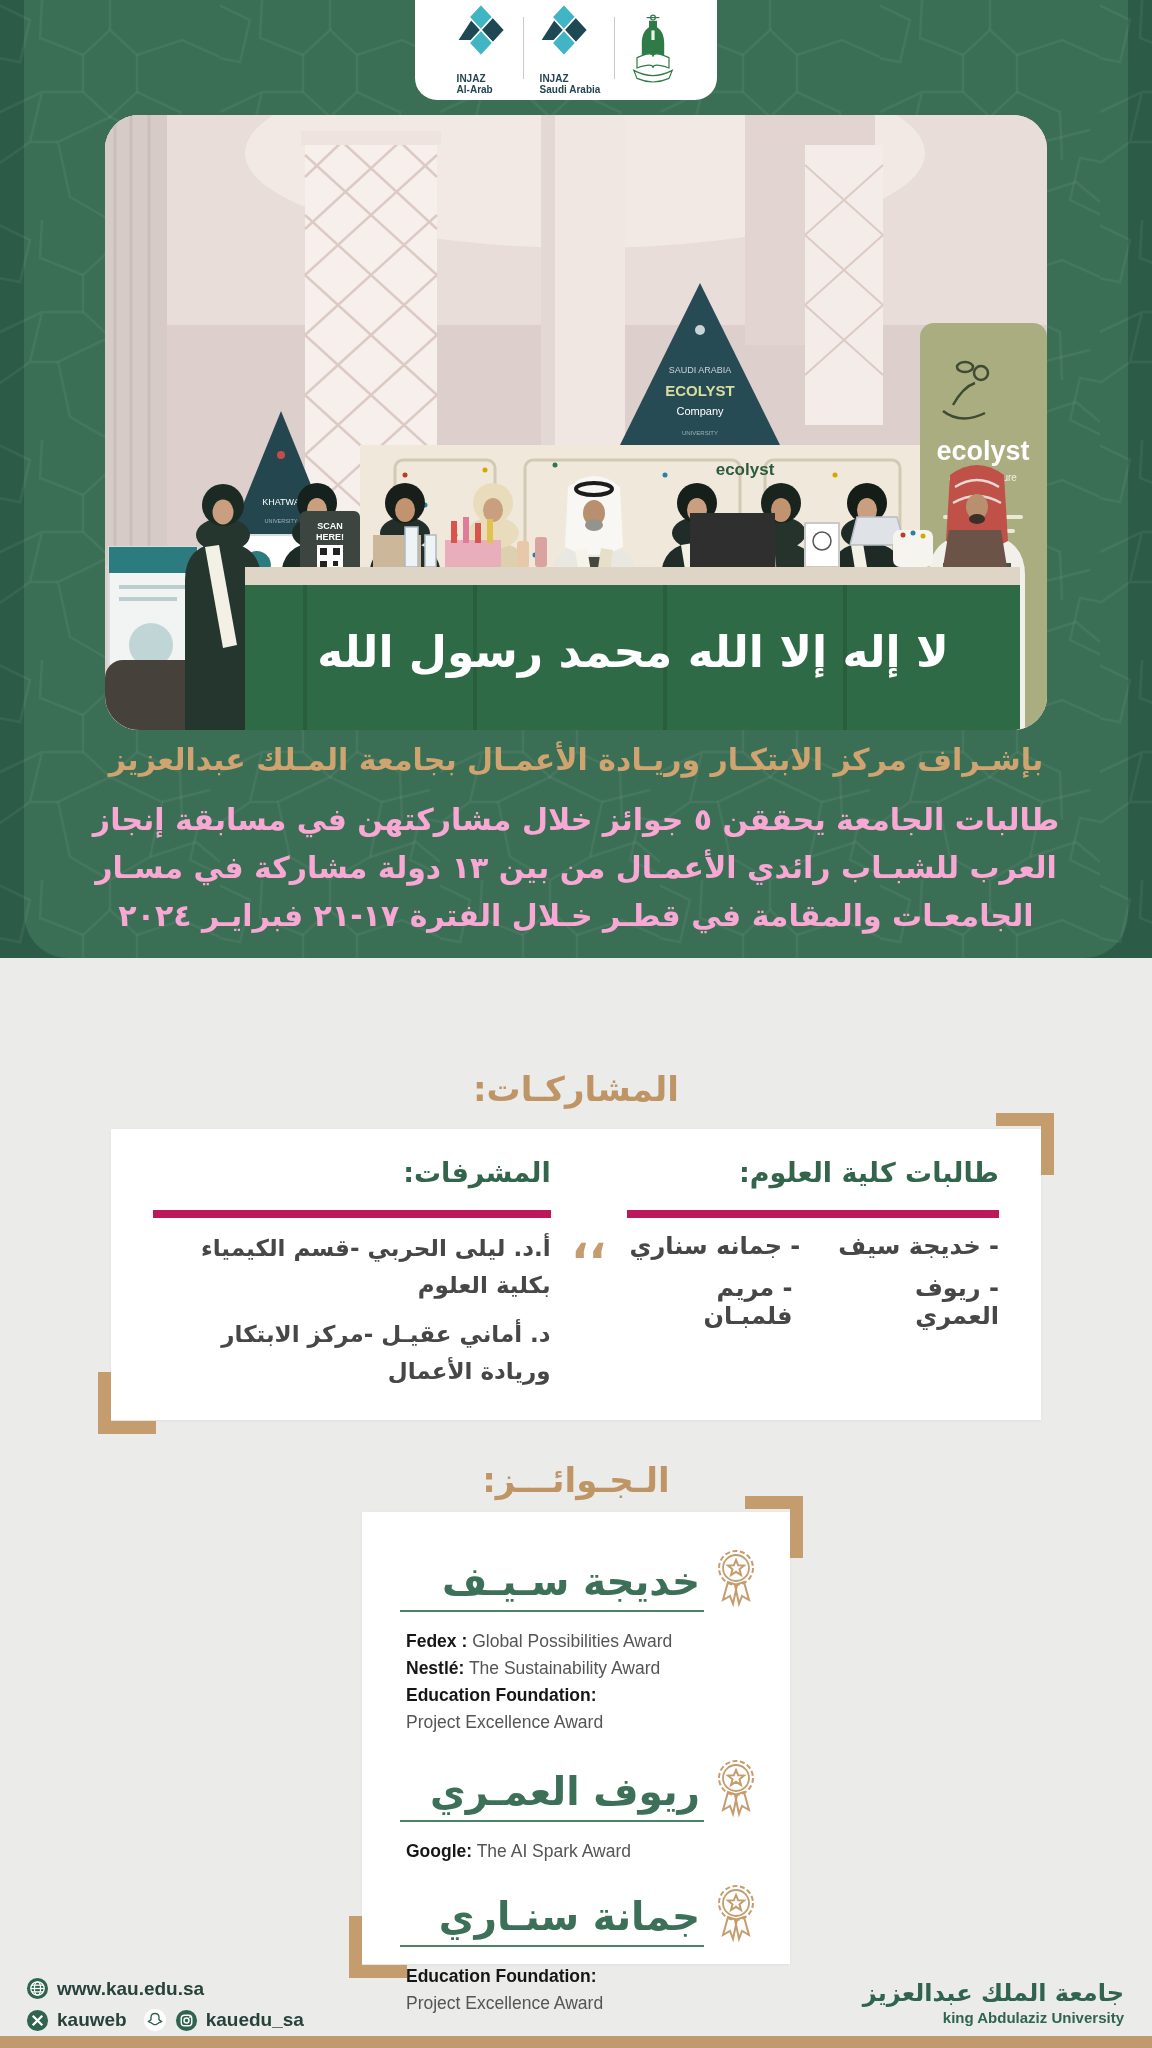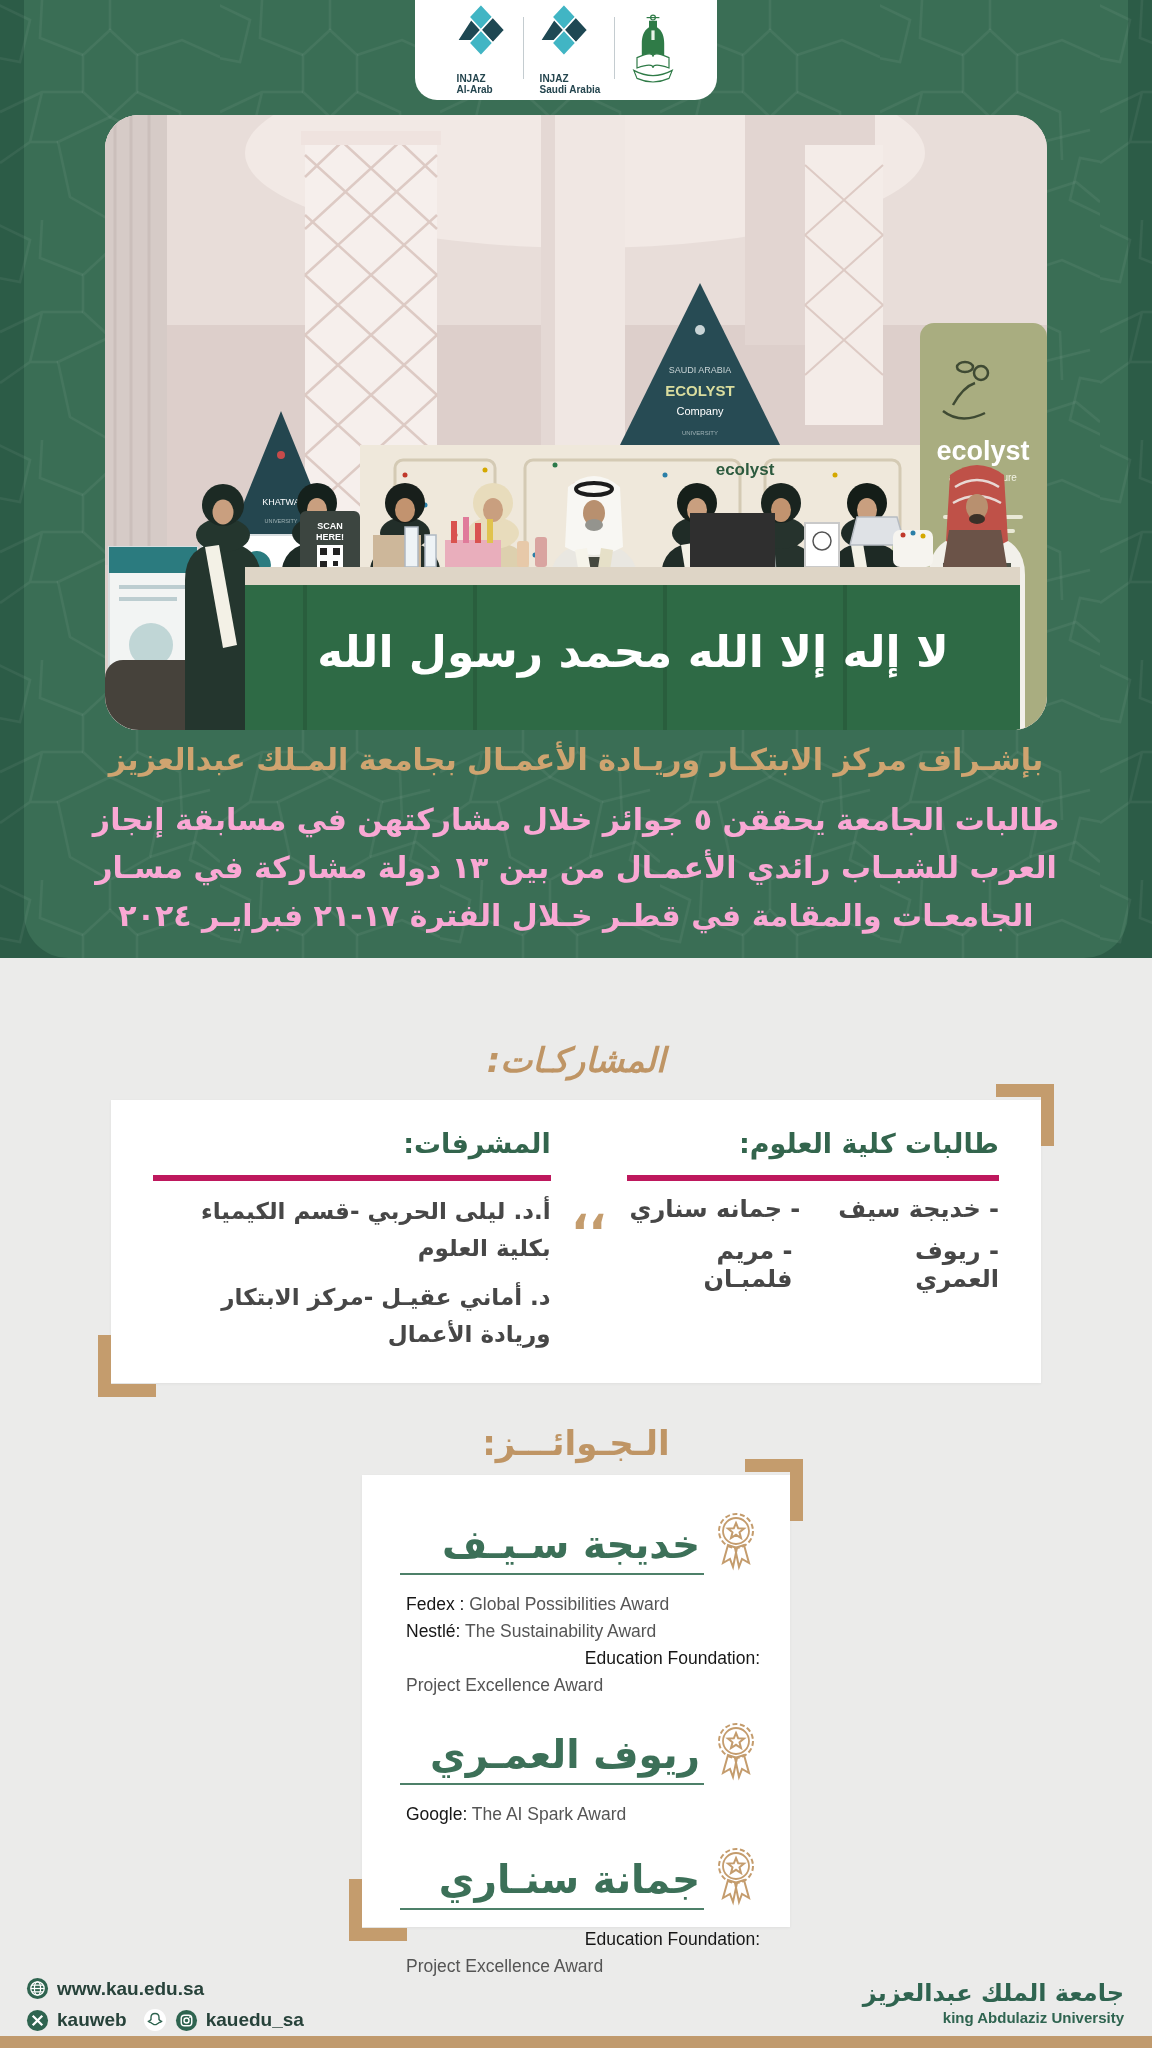--- a/index.html
+++ b/index.html
@@ -24,48 +24,48 @@
                  border-radius:34px; overflow:hidden; background:#dfd2ce; }
 
   .hero-title { position:absolute; top:742px; left:60px; right:60px; text-align:center;
                 color:#cfa470; font-size:30px; font-weight:bold; direction:rtl; }
   .hero-body { position:absolute; top:796px; left:70px; right:70px; text-align:center;
                color:#f9a8d4; font-size:30px; font-weight:bold; line-height:48px; direction:rtl; }
 
   
   .bottom-section { position:relative; width:1152px; height:1090px; background:#ebebea; }
   .section-heading { text-align:center; color:#bf9565; font-size:34px; font-weight:bold; direction:rtl; }
-  .heading-participants { padding-top:82px;font-style:italic; }
+  .heading-participants { padding-top:111px; }
   .heading-awards { margin-top:40px; }
 
   .card { position:relative; background:#ffffff; box-shadow:0 1px 3px rgba(0,0,0,0.05); }
   .participants-card { width:930px; margin:20px auto 0; padding:28px 42px 30px; direction:rtl;
                        display:flex; }
   .awards-card { width:428px; margin:12px auto 0; padding:34px 30px 30px 30px; height:452px; }
 
   .bracket { position:absolute; width:58px; height:62px; }
   .bracket-tr { top:-16px; right:-13px; border-top:13px solid #c49c6d; border-right:13px solid #c49c6d; }
   .bracket-bl { bottom:-14px; left:-13px; border-bottom:13px solid #c49c6d; border-left:13px solid #c49c6d; }
 
   .col-students { width:44%; }
   .col-quote { width:9%; text-align:center; }
   .col-supervisors { width:47%; }
-  .col-title { color:#33654d; font-size:27px; font-weight:bold; padding-bottom:16px;
-               border-bottom:6px solid #be185d; }
+  .col-title { color:#33654d; font-size:27px; font-weight:bold; padding-bottom:22px;
+               border-bottom:8px solid #be185d; }
   .student-row { display:flex; gap:38px; margin-top:14px; color:#474747; font-size:24px; font-weight:600; }
   .supervisor-line { margin-top:12px; color:#474747; font-size:23px; font-weight:600; line-height:37px; }
   .quote-mark { color:#c49c6d; font-size:46px; font-weight:bold; padding-top:58px; }
 
   .award-entry { direction:rtl; }
   .entry-head { display:flex; align-items:flex-end; gap:12px; }
   .award-name { color:#3c7058; font-size:39px; font-weight:bold; padding-bottom:4px; }
   .entry-rule { border-bottom:2px solid #4d8069; margin-left:8px; margin-right:56px; margin-top:2px; }
   .entry-awards { direction:ltr; font-family:"Liberation Sans", sans-serif; font-size:17.5px;
                   padding:16px 0 0 14px; line-height:27px; }
-  .award-line .org { font-weight:normal; color:#161616;text-align:right; }
+  .award-line .org { font-weight:bold; color:#161616; }
   .award-line .txt { color:#555555; }
   .mt2 { margin-top:20px; }
   .mt3 { margin-top:16px; }
 
   
   .footer { position:absolute; left:0; right:0; bottom:0; height:90px; }
   .footer-left { position:absolute; left:26px; bottom:16px; }
   .footer-row { display:flex; align-items:center; gap:8px; margin-top:8px;
                 font-family:"Liberation Sans", sans-serif; font-weight:bold; font-size:19px; color:#27423a; }
   .footer-right { position:absolute; right:28px; bottom:22px; text-align:right; color:#2f6450; }

